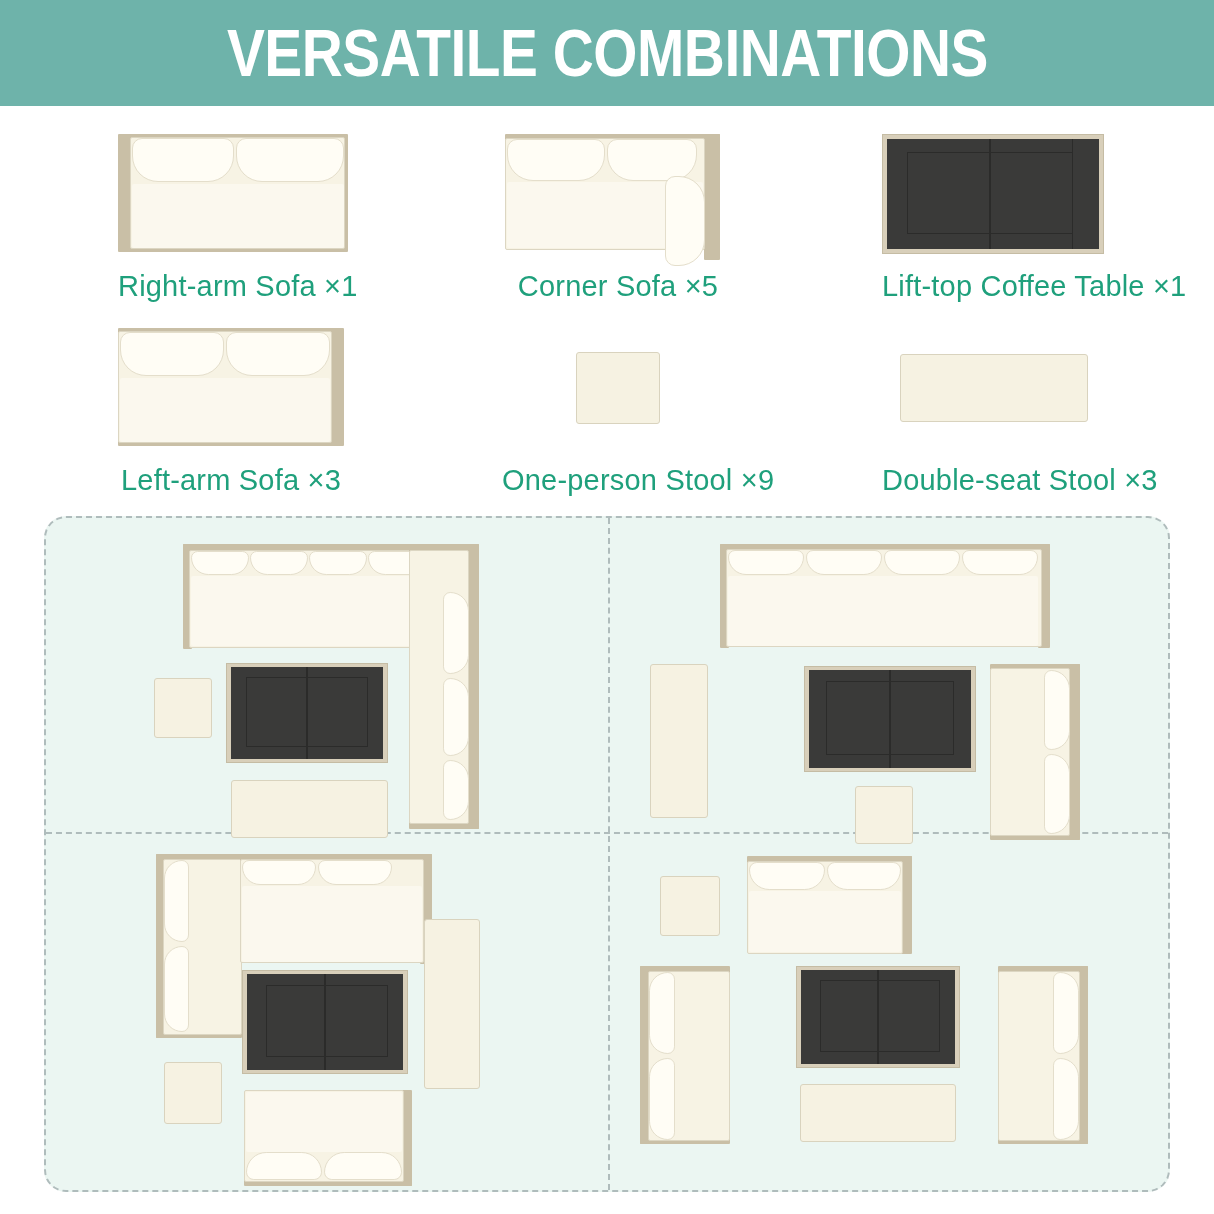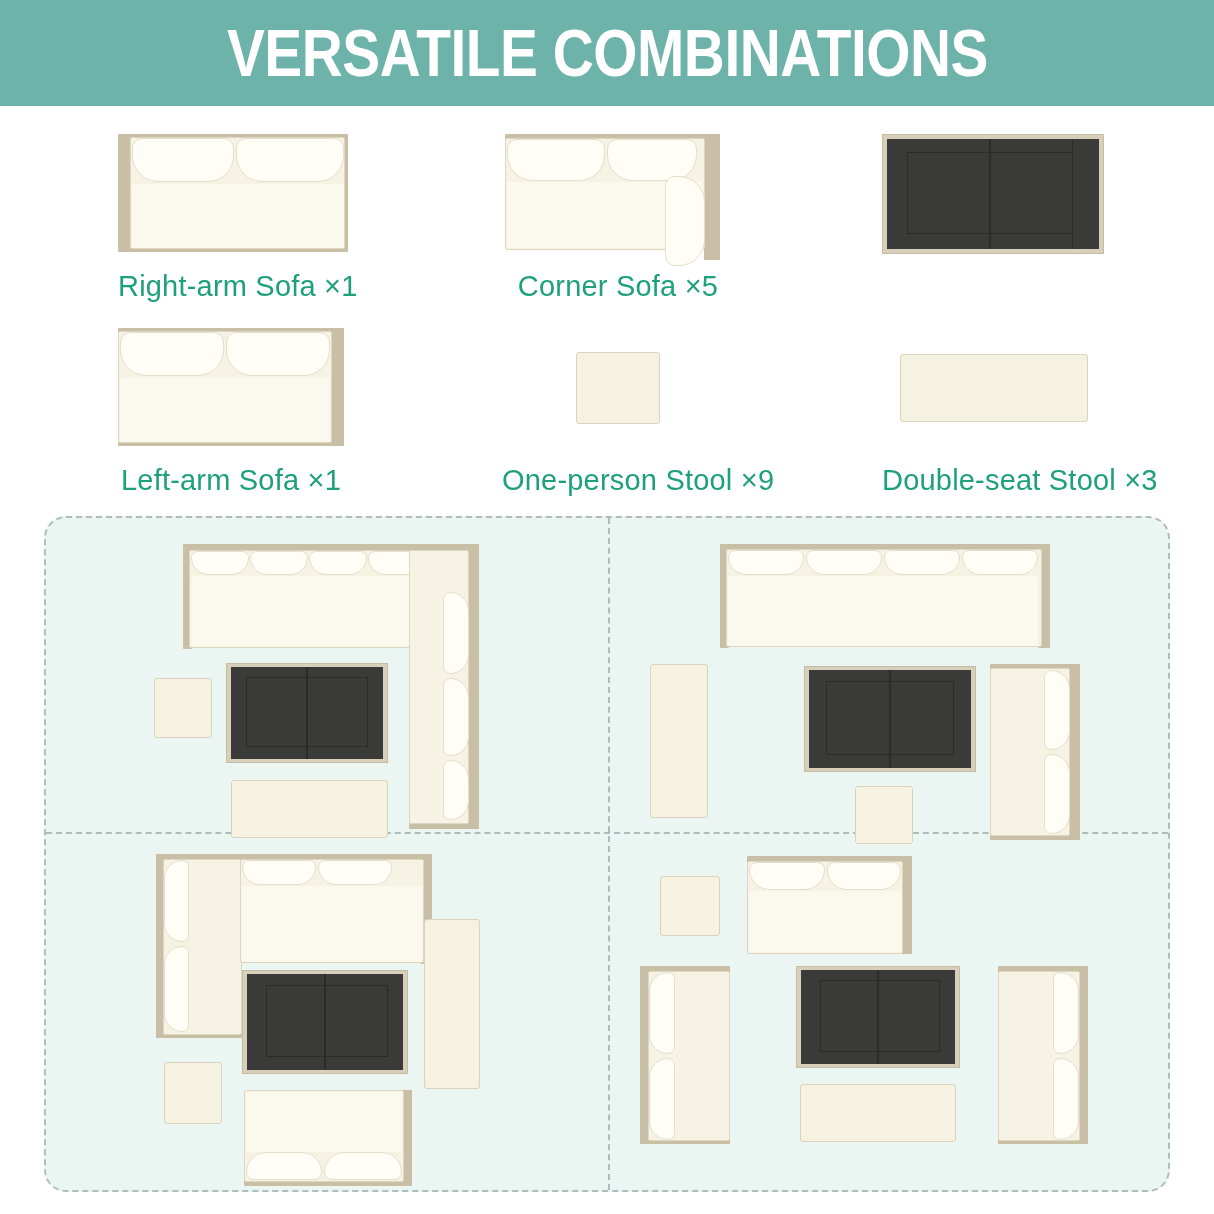--- a/index.html
+++ b/index.html
@@ -169,31 +169,32 @@
     </div>
 
     <div class="legend-cell" style="left:882px; top:28px; width:222px; height:170px;">
       <div class="legend-art" style="width:222px;height:120px;">
         <div class="table-frame" style="left:0;top:0;width:222px;height:120px;"></div>
         <div class="table-top" style="left:5px;top:5px;width:212px;height:110px;"></div>
         <div class="table-inner" style="left:25px;top:18px;width:166px;height:82px;"></div>
         <div class="table-div" style="left:107px;top:5px;width:2px;height:110px;"></div>
         <div class="table-div" style="left:190px;top:5px;width:1px;height:110px;"></div>
       </div>
+      <div class="legend-label" style="top:136px;">Lift-top Coffee Table ×1</div>
     </div>
 
     <div class="legend-cell" style="left:118px; top:222px; width:226px; height:170px;">
       <div class="legend-art" style="width:226px;height:120px;">
         <div class="frame" style="left:0;top:0;width:226px;height:118px;"></div>
         <div class="body" style="left:0;top:3px;width:214px;height:112px;"></div>
         <div class="pillow" style="left:2px;top:4px;width:104px;height:44px;"></div>
         <div class="pillow" style="left:108px;top:4px;width:104px;height:44px;"></div>
         <div class="seat" style="left:2px;top:50px;width:210px;height:64px;"></div>
       </div>
-      <div class="legend-label" style="top:136px;">Left-arm Sofa ×1</div>
+      <div class="legend-label" style="top:136px;">Left-arm Sofa ×3</div>
     </div>
 
     <div class="legend-cell" style="left:502px; top:222px; width:232px; height:170px;">
       <div class="legend-art" style="width:232px;height:120px;">
         <div class="stool" style="left:74px;top:24px;width:84px;height:72px;"></div>
       </div>
       <div class="legend-label" style="top:136px;">One-person Stool ×9</div>
     </div>
 
     <div class="legend-cell" style="left:882px; top:222px; width:222px; height:170px;">

